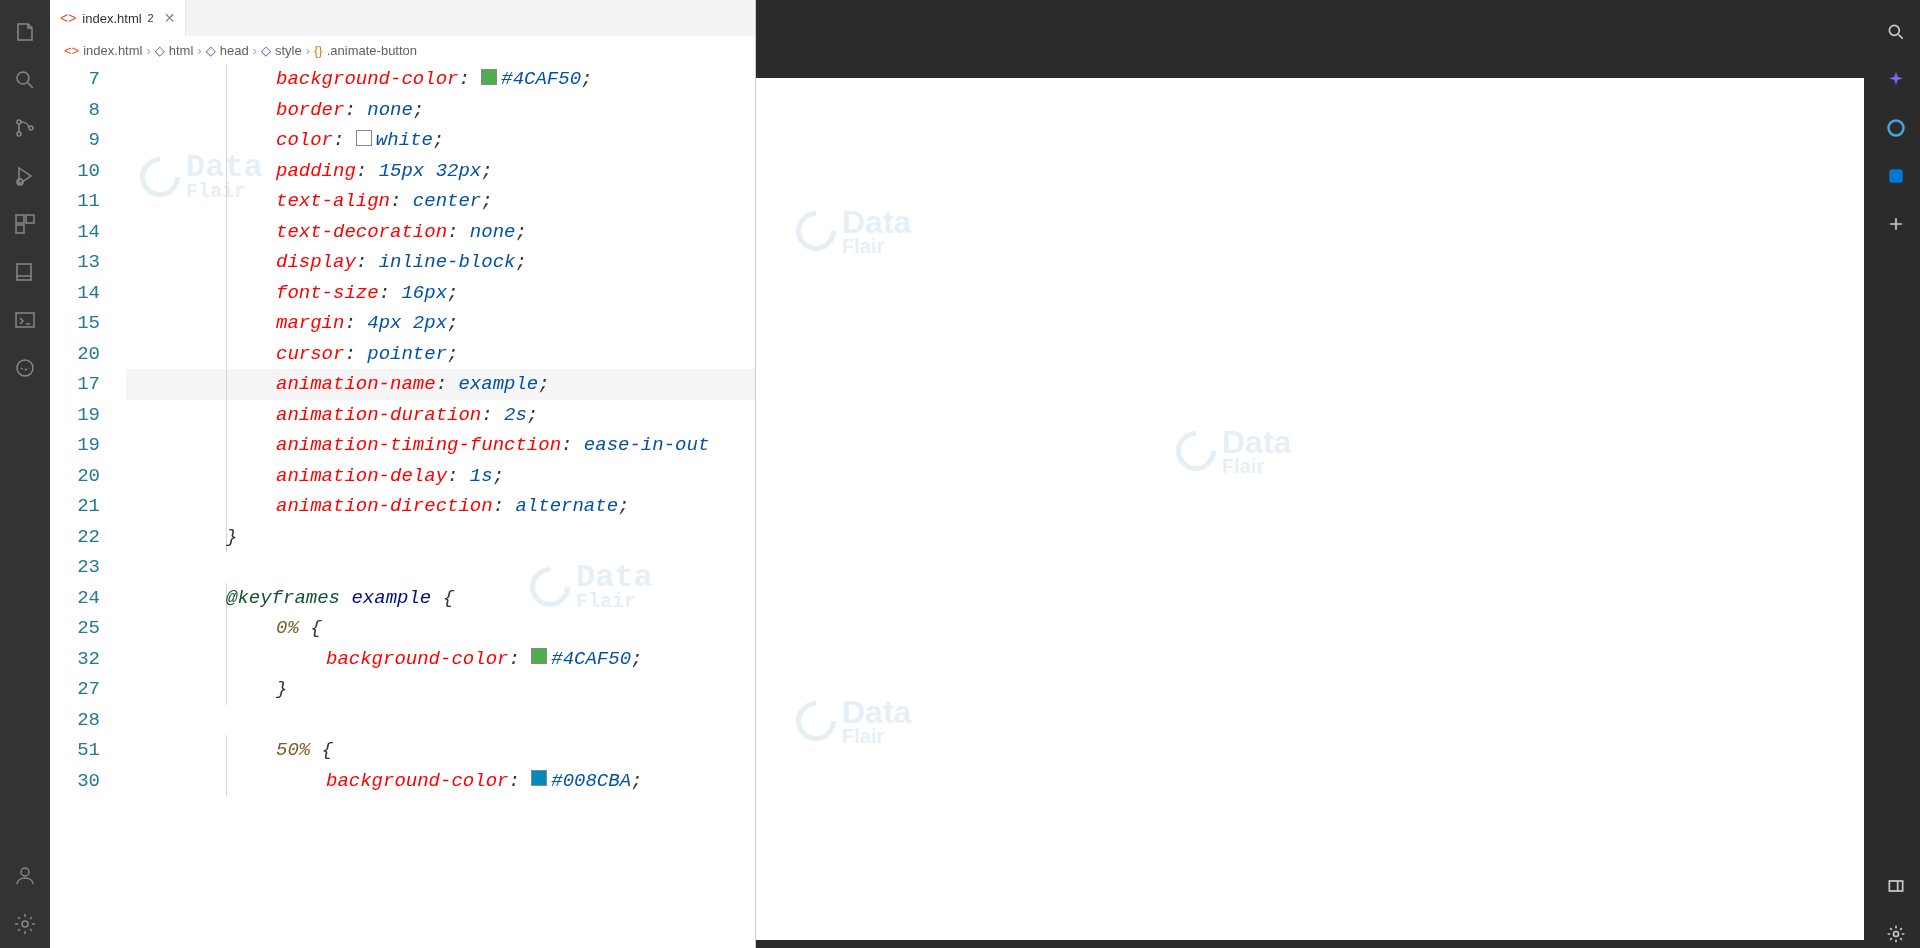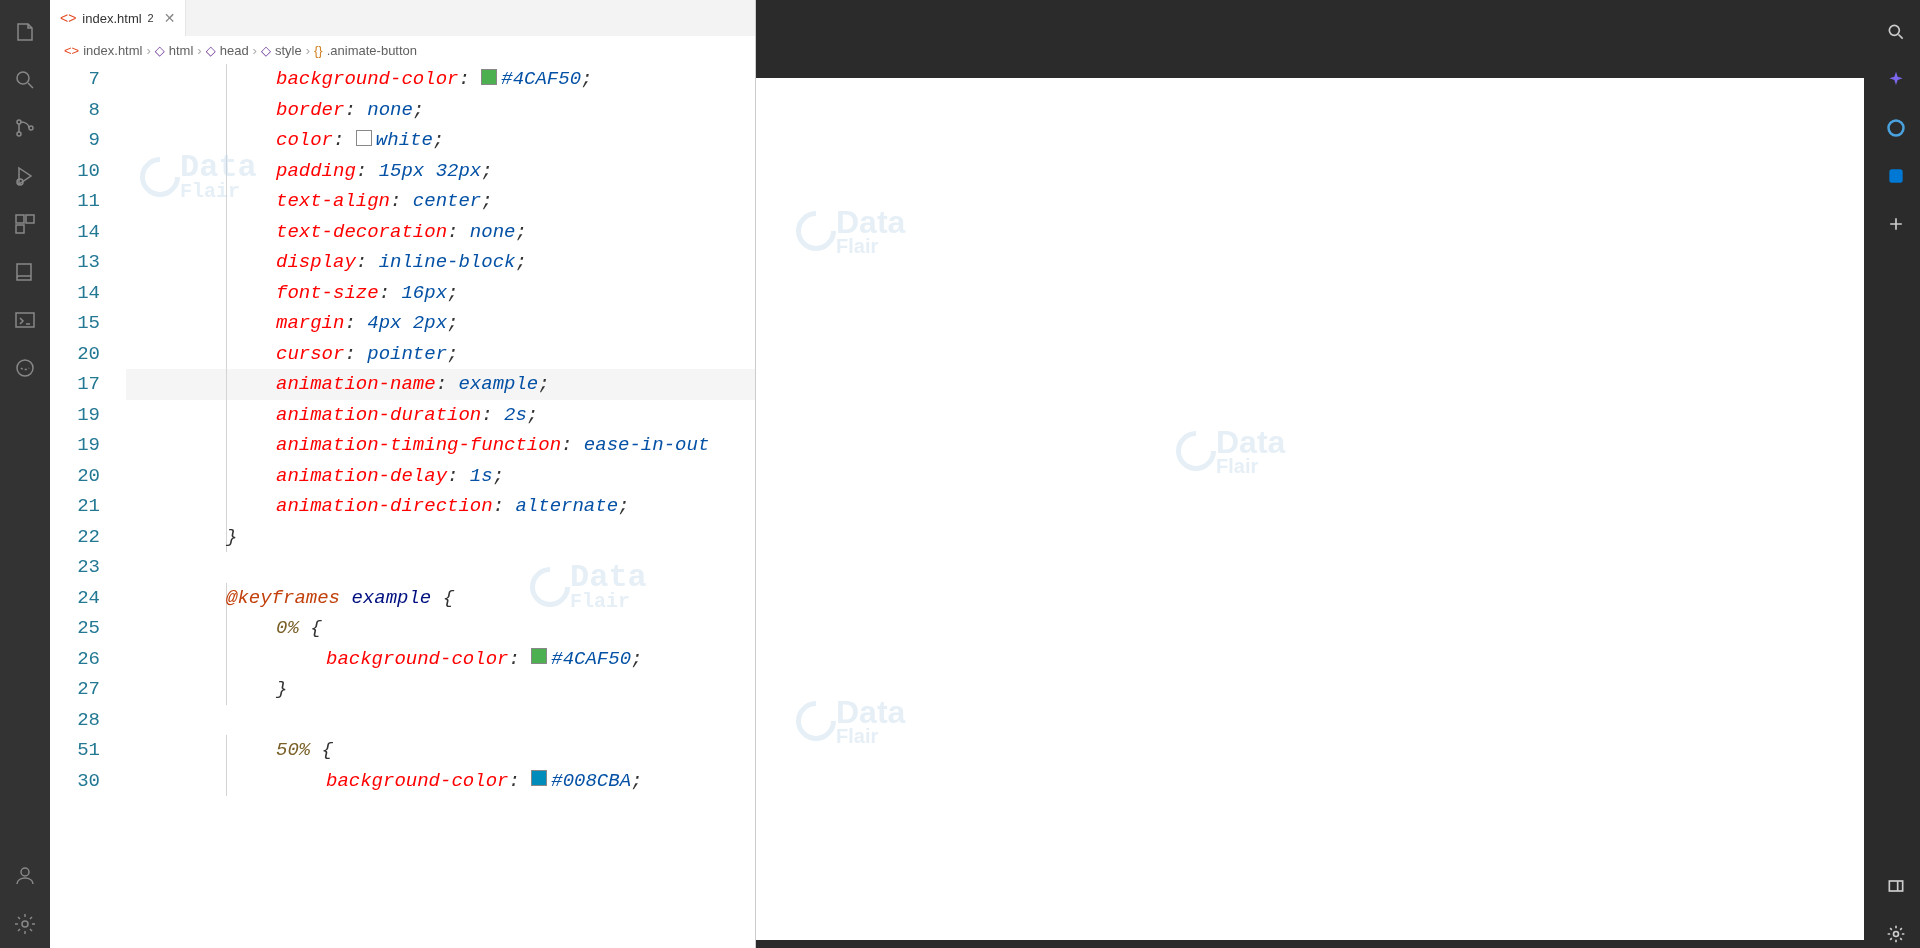--- a/index.html
+++ b/index.html
@@ -104,21 +104,21 @@
       position: relative;
       white-space: pre;
       overflow: hidden;
     }
     .code-line { height: 30.5px; position: relative; font-style: italic; }
     .code-line.highlight { background: #f5f5f5; }
     .guide-main { position:absolute; top:0; height:100%; border-left:1px solid #d4d4d4; }
     .tk-prop { color: #ff0000; }
     .tk-punct { color: #333; }
     .tk-val { color: #0451a5; }
-    .tk-keyword { color: #c2410c; text-align: right; }
+    .tk-keyword { color: #14532d; text-align: right; }
     .tk-name { color: #001080; }
     .tk-func { color: #795e26; }
     .color-sw {
       display: inline-block;
       width: 16px;
       height: 16px;
       border: 1px solid #888;
       vertical-align: middle;
       margin-right: 4px;
       position: relative;
@@ -176,21 +176,21 @@
     .edge-bar .spacer { flex: 1; }
     
     .watermark {
       position: absolute;
       color: #b8d3e8;
       opacity: 0.35;
       font-size: 32px;
       font-weight: 600;
       display: flex;
       align-items: center;
-      gap: 0;
+      gap: 6px;
       pointer-events: none;
       z-index: 1;
     }
     .watermark .logo {
       width: 40px; height: 40px; border: 5px solid #b8d3e8; border-radius: 50%;
       border-top-color: transparent; transform: rotate(45deg);
     }
     .watermark .txt { line-height: 0.9; }
     .watermark .sm { font-size: 20px; display: block; }
   </style>
@@ -319,21 +319,21 @@
         <div>20</div>
         <div>17</div>
         <div>19</div>
         <div>19</div>
         <div>20</div>
         <div>21</div>
         <div>22</div>
         <div>23</div>
         <div>24</div>
         <div>25</div>
-        <div>26</div>
+        <div>32</div>
         <div>27</div>
         <div>28</div>
         <div>51</div>
         <div>30</div>
       </div>
     <div class="code" id="code"><div class="code-line"><span class="guide-main" style="left: 100px;"></span><span style="position: relative; padding-left: 150px;"><span class="tk-prop">background-color</span><span class="tk-punct">: </span><span class="color-sw" style="background: rgb(76, 175, 80);"></span><span class="tk-val">#4CAF50</span><span class="tk-punct">;</span></span></div><div class="code-line"><span class="guide-main" style="left: 100px;"></span><span style="position: relative; padding-left: 150px;"><span class="tk-prop">border</span><span class="tk-punct">: </span><span class="tk-val">none</span><span class="tk-punct">;</span></span></div><div class="code-line"><span class="guide-main" style="left: 100px;"></span><span style="position: relative; padding-left: 150px;"><span class="tk-prop">color</span><span class="tk-punct">: </span><span class="color-sw" style="background: rgb(255, 255, 255);"></span><span class="tk-val">white</span><span class="tk-punct">;</span></span></div><div class="code-line"><span class="guide-main" style="left: 100px;"></span><span style="position: relative; padding-left: 150px;"><span class="tk-prop">padding</span><span class="tk-punct">: </span><span class="tk-val">15px 32px</span><span class="tk-punct">;</span></span></div><div class="code-line"><span class="guide-main" style="left: 100px;"></span><span style="position: relative; padding-left: 150px;"><span class="tk-prop">text-align</span><span class="tk-punct">: </span><span class="tk-val">center</span><span class="tk-punct">;</span></span></div><div class="code-line"><span class="guide-main" style="left: 100px;"></span><span style="position: relative; padding-left: 150px;"><span class="tk-prop">text-decoration</span><span class="tk-punct">: </span><span class="tk-val">none</span><span class="tk-punct">;</span></span></div><div class="code-line"><span class="guide-main" style="left: 100px;"></span><span style="position: relative; padding-left: 150px;"><span class="tk-prop">display</span><span class="tk-punct">: </span><span class="tk-val">inline-block</span><span class="tk-punct">;</span></span></div><div class="code-line"><span class="guide-main" style="left: 100px;"></span><span style="position: relative; padding-left: 150px;"><span class="tk-prop">font-size</span><span class="tk-punct">: </span><span class="tk-val">16px</span><span class="tk-punct">;</span></span></div><div class="code-line"><span class="guide-main" style="left: 100px;"></span><span style="position: relative; padding-left: 150px;"><span class="tk-prop">margin</span><span class="tk-punct">: </span><span class="tk-val">4px 2px</span><span class="tk-punct">;</span></span></div><div class="code-line"><span class="guide-main" style="left: 100px;"></span><span style="position: relative; padding-left: 150px;"><span class="tk-prop">cursor</span><span class="tk-punct">: </span><span class="tk-val">pointer</span><span class="tk-punct">;</span></span></div><div class="code-line highlight"><span class="guide-main" style="left: 100px;"></span><span style="position: relative; padding-left: 150px;"><span class="tk-prop">animation-name</span><span class="tk-punct">: </span><span class="tk-val">example</span><span class="tk-punct">;</span></span></div><div class="code-line"><span class="guide-main" style="left: 100px;"></span><span style="position: relative; padding-left: 150px;"><span class="tk-prop">animation-duration</span><span class="tk-punct">: </span><span class="tk-val">2s</span><span class="tk-punct">;</span></span></div><div class="code-line"><span class="guide-main" style="left: 100px;"></span><span style="position: relative; padding-left: 150px;"><span class="tk-prop">animation-timing-function</span><span class="tk-punct">: </span><span class="tk-val">ease-in-out</span></span></div><div class="code-line"><span class="guide-main" style="left: 100px;"></span><span style="position: relative; padding-left: 150px;"><span class="tk-prop">animation-delay</span><span class="tk-punct">: </span><span class="tk-val">1s</span><span class="tk-punct">;</span></span></div><div class="code-line"><span class="guide-main" style="left: 100px;"></span><span style="position: relative; padding-left: 150px;"><span class="tk-prop">animation-direction</span><span class="tk-punct">: </span><span class="tk-val">alternate</span><span class="tk-punct">;</span></span></div><div class="code-line"><span class="guide-main" style="left: 100px;"></span><span style="position: relative; padding-left: 100px;"><span class="tk-punct">}</span></span></div><div class="code-line"><span style="position: relative; padding-left: 0px;"></span></div><div class="code-line"><span class="guide-main" style="left: 100px;"></span><span style="position: relative; padding-left: 100px;"><span class="tk-keyword">@keyframes</span><span class="tk-punct"> </span><span class="tk-name">example</span><span class="tk-punct"> {</span></span></div><div class="code-line"><span class="guide-main" style="left: 100px;"></span><span style="position: relative; padding-left: 150px;"><span class="tk-func">0%</span><span class="tk-punct"> {</span></span></div><div class="code-line"><span class="guide-main" style="left: 100px;"></span><span style="position: relative; padding-left: 200px;"><span class="tk-prop">background-color</span><span class="tk-punct">: </span><span class="color-sw" style="background: rgb(76, 175, 80);"></span><span class="tk-val">#4CAF50</span><span class="tk-punct">;</span></span></div><div class="code-line"><span class="guide-main" style="left: 100px;"></span><span style="position: relative; padding-left: 150px;"><span class="tk-punct">}</span></span></div><div class="code-line"><span style="position: relative; padding-left: 0px;"></span></div><div class="code-line"><span class="guide-main" style="left: 100px;"></span><span style="position: relative; padding-left: 150px;"><span class="tk-func">50%</span><span class="tk-punct"> {</span></span></div><div class="code-line"><span class="guide-main" style="left: 100px;"></span><span style="position: relative; padding-left: 200px;"><span class="tk-prop">background-color</span><span class="tk-punct">: </span><span class="color-sw" style="background: rgb(0, 140, 186);"></span><span class="tk-val">#008CBA</span><span class="tk-punct">;</span></span></div></div>
   </div>
 </div>
 
 <div class="preview-pane">

